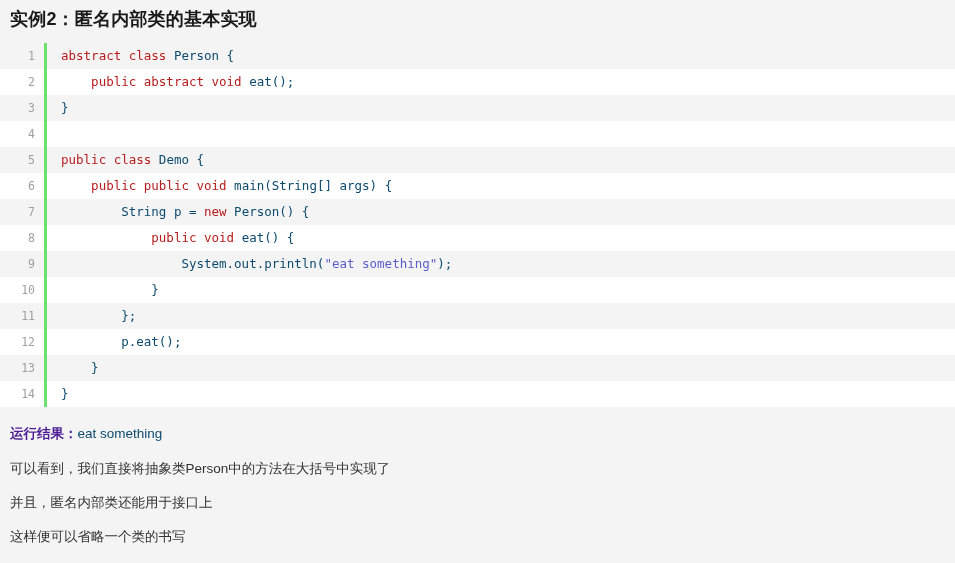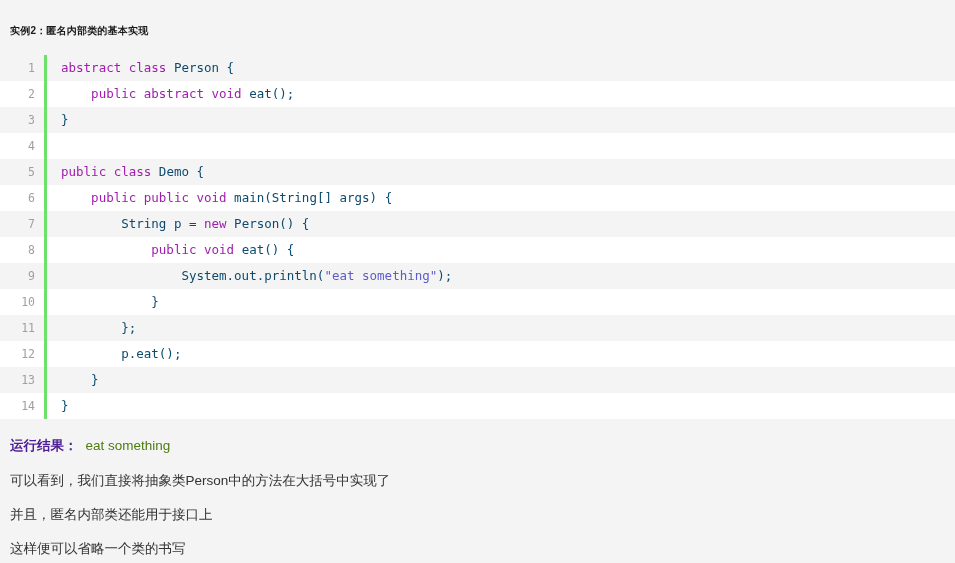--- a/index.html
+++ b/index.html
@@ -11,24 +11,24 @@
     width: 955px;
     height: 563px;
     overflow: hidden;
     font-family: "Liberation Sans", "DejaVu Sans", sans-serif;
     color: #333333;
     -webkit-font-smoothing: antialiased;
   }
 
   
   .section-title {
-    font-size: 10px;
+    font-size: 18px;
     font-weight: bold;
     color: #1a1a1a;
-    padding: 21px 0 0 10px;
+    padding: 9px 0 0 10px;
     line-height: 20px;
     letter-spacing: 0.2px;
   }
 
   
   .code-block {
     margin-top: 14px;
     width: 955px;
     background: #ffffff;
     font-family: "DejaVu Sans Mono", "Liberation Mono", monospace;
@@ -61,37 +61,36 @@
     background: #6ce26c;
   }
   .code-line {
     flex: 1 1 auto;
     padding-left: 14px;
     line-height: 26px;
     white-space: pre;
     color: #333333;
     overflow: hidden;
   }
-  .kw  { color: #a21caf; margin-top: 15px; }
+  .kw  { color: #b91c1c; margin-top: 15px; }
   .str { color: #5c5ccc; }
   .pl  { color: #0c4a6e; }
 
   
   .result-line {
     padding: 16px 0 0 10px;
     font-size: 13.5px;
     line-height: 22px;
   }
   .result-label {
     font-weight: bold;
     color: #4c1d95;
   }
   .result-value {
-    color: #4d7c0f;
-    margin-left: 8px;
+    color: #0c4a6e;
   }
   .para {
     padding: 14px 16px 0 10px;
     font-size: 13.5px;
     line-height: 20px;
     color: #333333;
   }
 </style>
 </head>
 <body>

